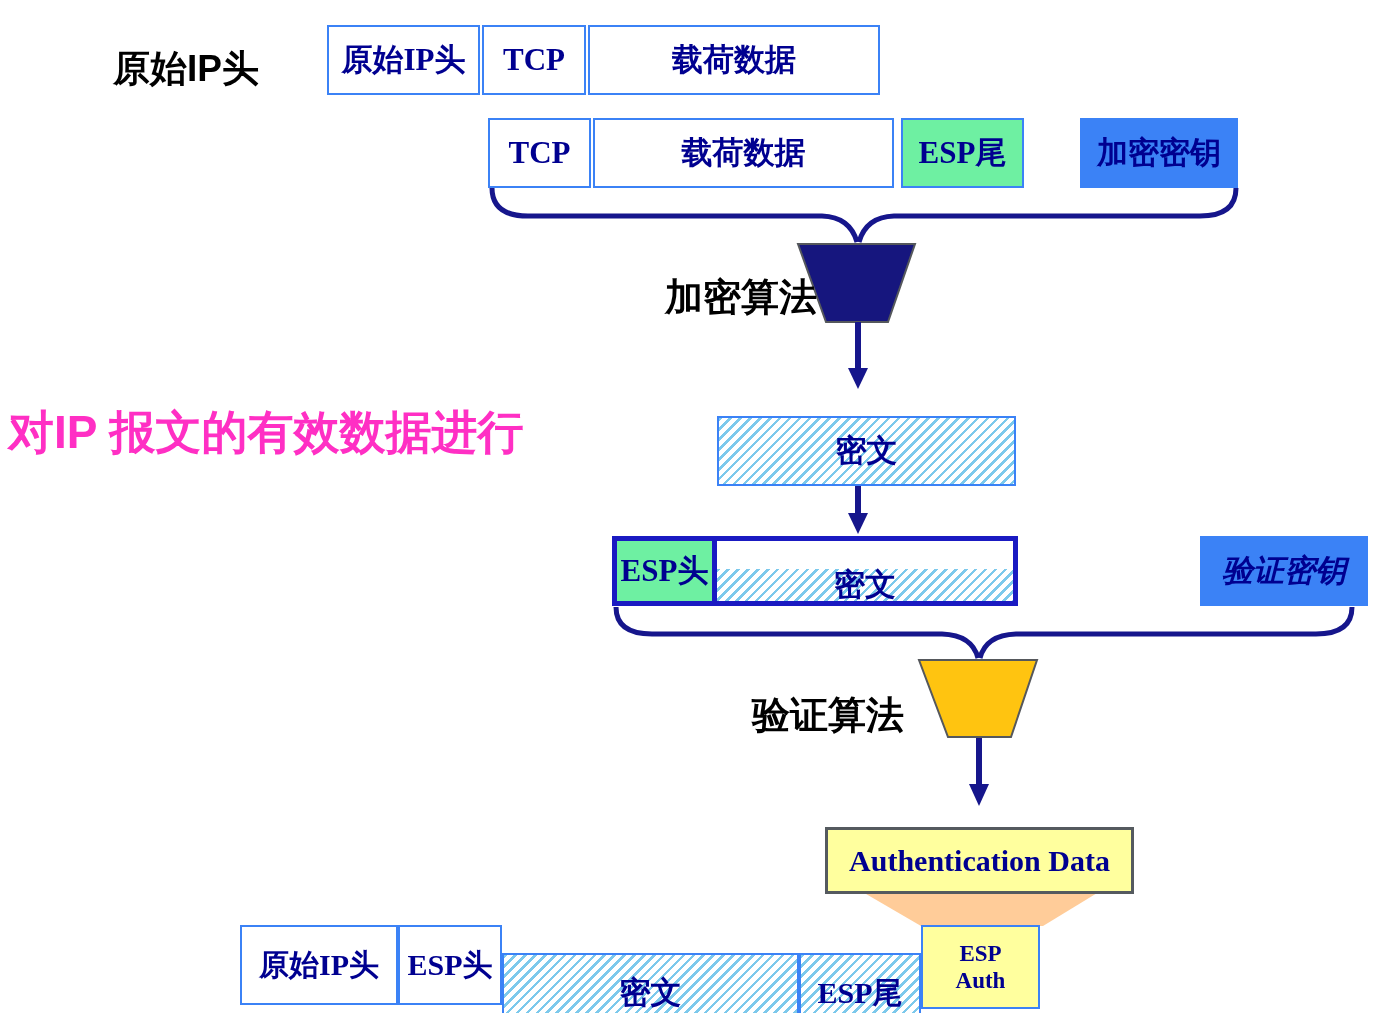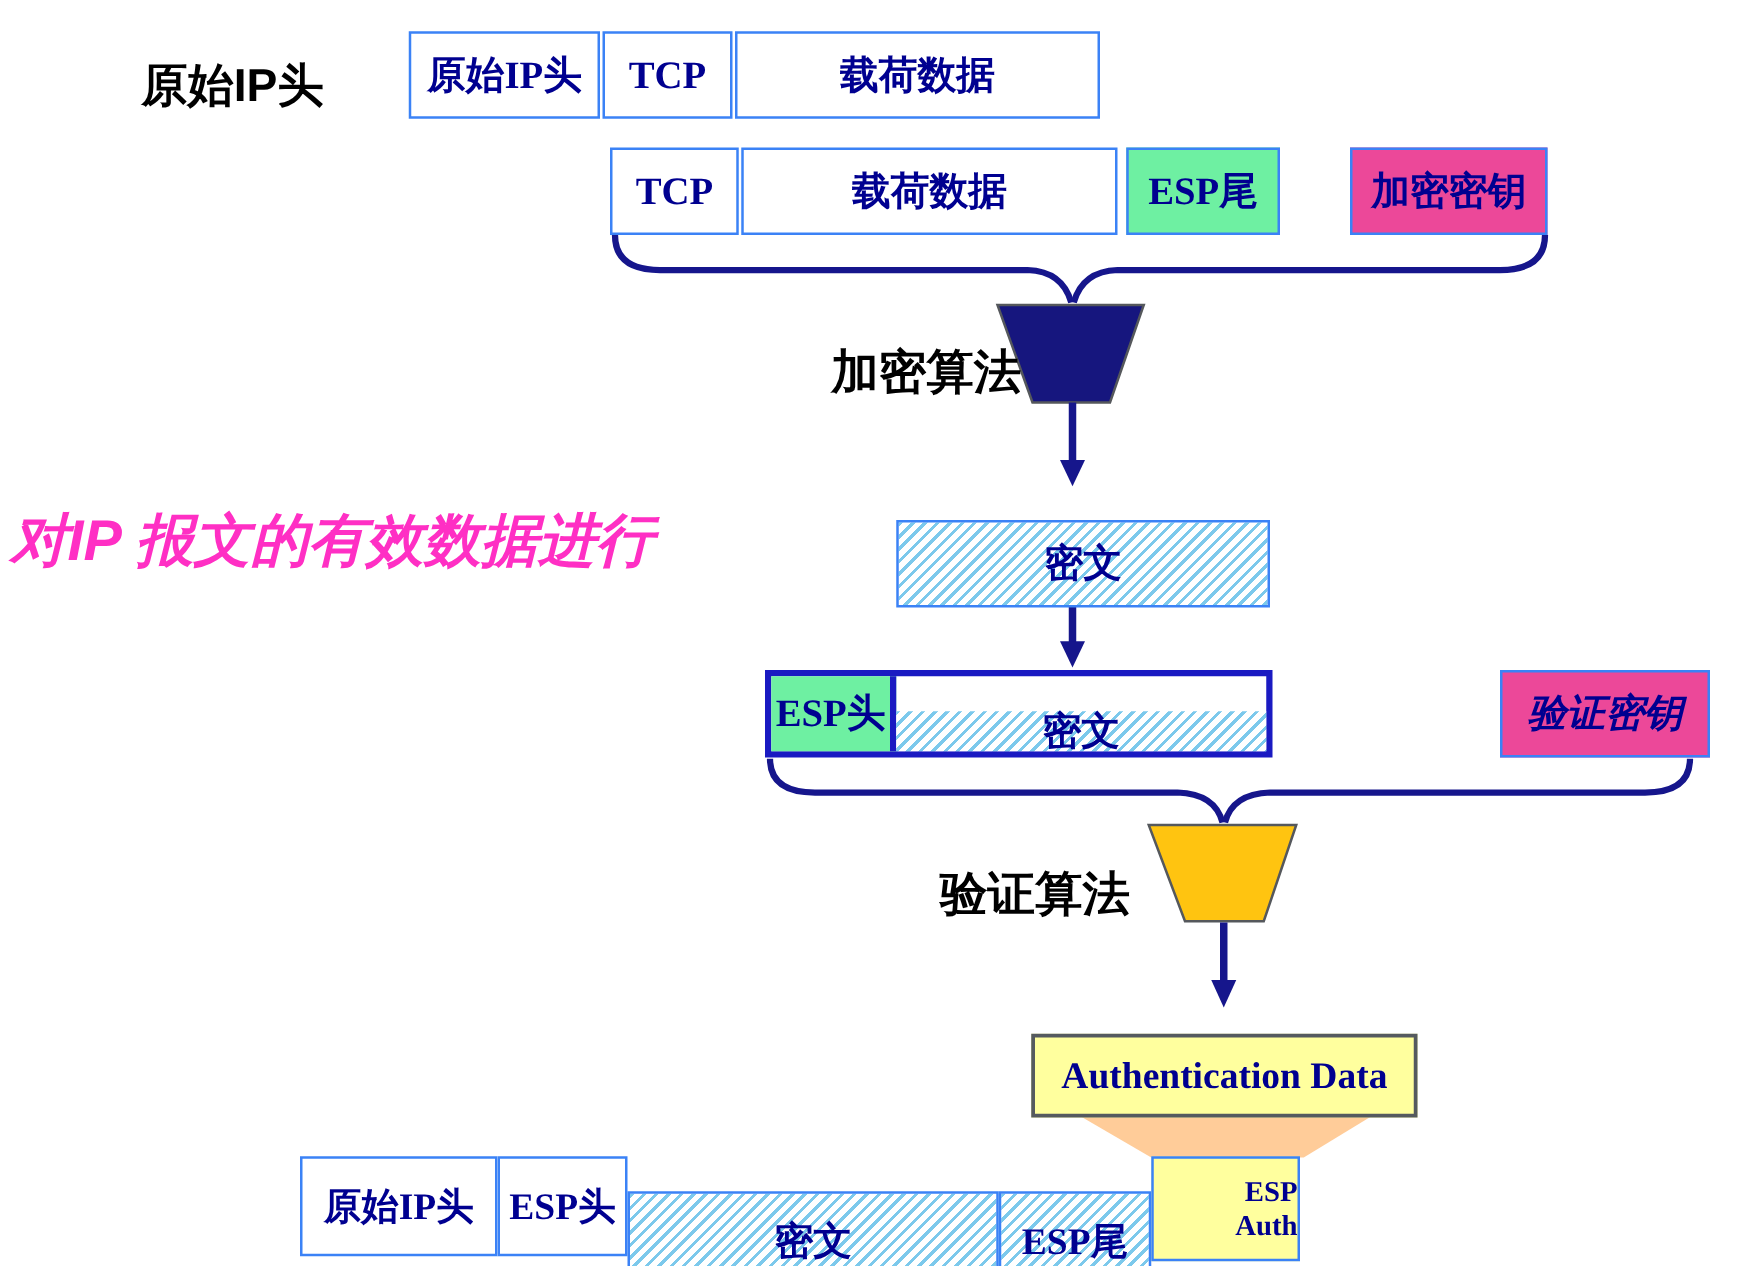--- a/index.html
+++ b/index.html
@@ -5,33 +5,33 @@
   html,body{margin:0;padding:0;background:#ffffff;}
   #canvas{position:relative;width:1390px;height:1013px;background:#ffffff;overflow:hidden;
           font-family:"Liberation Sans","DejaVu Sans",sans-serif;}
   #wires{position:absolute;left:0;top:0;width:1390px;height:1013px;}
 
   .box{position:absolute;box-sizing:border-box;border:2px solid #3b82f6;background:#ffffff;
        display:flex;align-items:center;justify-content:center;
        color:#000090;font-weight:bold;font-size:31px;
        font-family:"Liberation Serif","DejaVu Sans",serif;white-space:nowrap;}
   .green{background:#6ef0a2;}
-  .palegreen{background:#ec4899;}
+  .palegreen{background:#3b82f6;}
   .hatch{background:repeating-linear-gradient(135deg,#7cc9ec 0 2.5px,#ffffff 2.5px 7px);margin-top:28px;}
   .yellowbox{background:#ffff9e;}
   .graybox{border:3px solid #555a5f;background:#ffff9e;}
 
   .compound{position:absolute;box-sizing:border-box;border:5px solid #1a1ac2;display:flex;}
   .compound .cell{box-sizing:border-box;display:flex;align-items:center;justify-content:center;
        color:#000090;font-weight:bold;font-size:31px;
        font-family:"Liberation Serif","DejaVu Sans",serif;white-space:nowrap;}
 
   .blacklabel{position:absolute;color:#000000;font-weight:bold;font-size:38px;white-space:nowrap;}
   .pinknote{position:absolute;left:8px;top:400px;color:#ff2fc4;font-weight:bold;font-size:46px;
-            line-height:65px;white-space:nowrap;font-style:italic;}
+            line-height:65px;white-space:nowrap;}
   .authtext{font-size:30px;}
   .espauth{flex-direction:column;line-height:27px;font-size:23px;}
 </style>
 </head>
 <body>
 
 <div id="canvas">
 
   <svg id="wires" viewBox="0 0 1390 1013">
 
@@ -83,18 +83,18 @@
   <div class="box palegreen" style="left:1200px;top:536px;width:168px;height:70px;font-style:italic;">验证密钥</div>
 
   <div class="blacklabel" style="left:752px;top:690px;">验证算法</div>
 
   <div class="box graybox authtext" style="left:825px;top:807px;width:309px;height:67px;margin-top:20px;">Authentication Data</div>
 
   <div class="box" style="left:240px;top:925px;width:158px;height:80px;font-size:30px;">原始IP头</div>
   <div class="box" style="left:398px;top:925px;width:104px;height:80px;font-size:30px;">ESP头</div>
   <div class="box hatch" style="left:502px;top:925px;width:297px;height:80px;">密文</div>
   <div class="box hatch" style="left:799px;top:925px;width:122px;height:80px;font-size:30px;">ESP尾</div>
-  <div class="box yellowbox espauth" style="left:921px;top:925px;width:119px;height:84px;align-items:flex-end;">
+  <div class="box yellowbox espauth" style="left:921px;top:925px;width:119px;height:84px;">
     <div>ESP</div>
     <div>Auth</div>
   </div>
 
 </div>
 
 </body></html>

